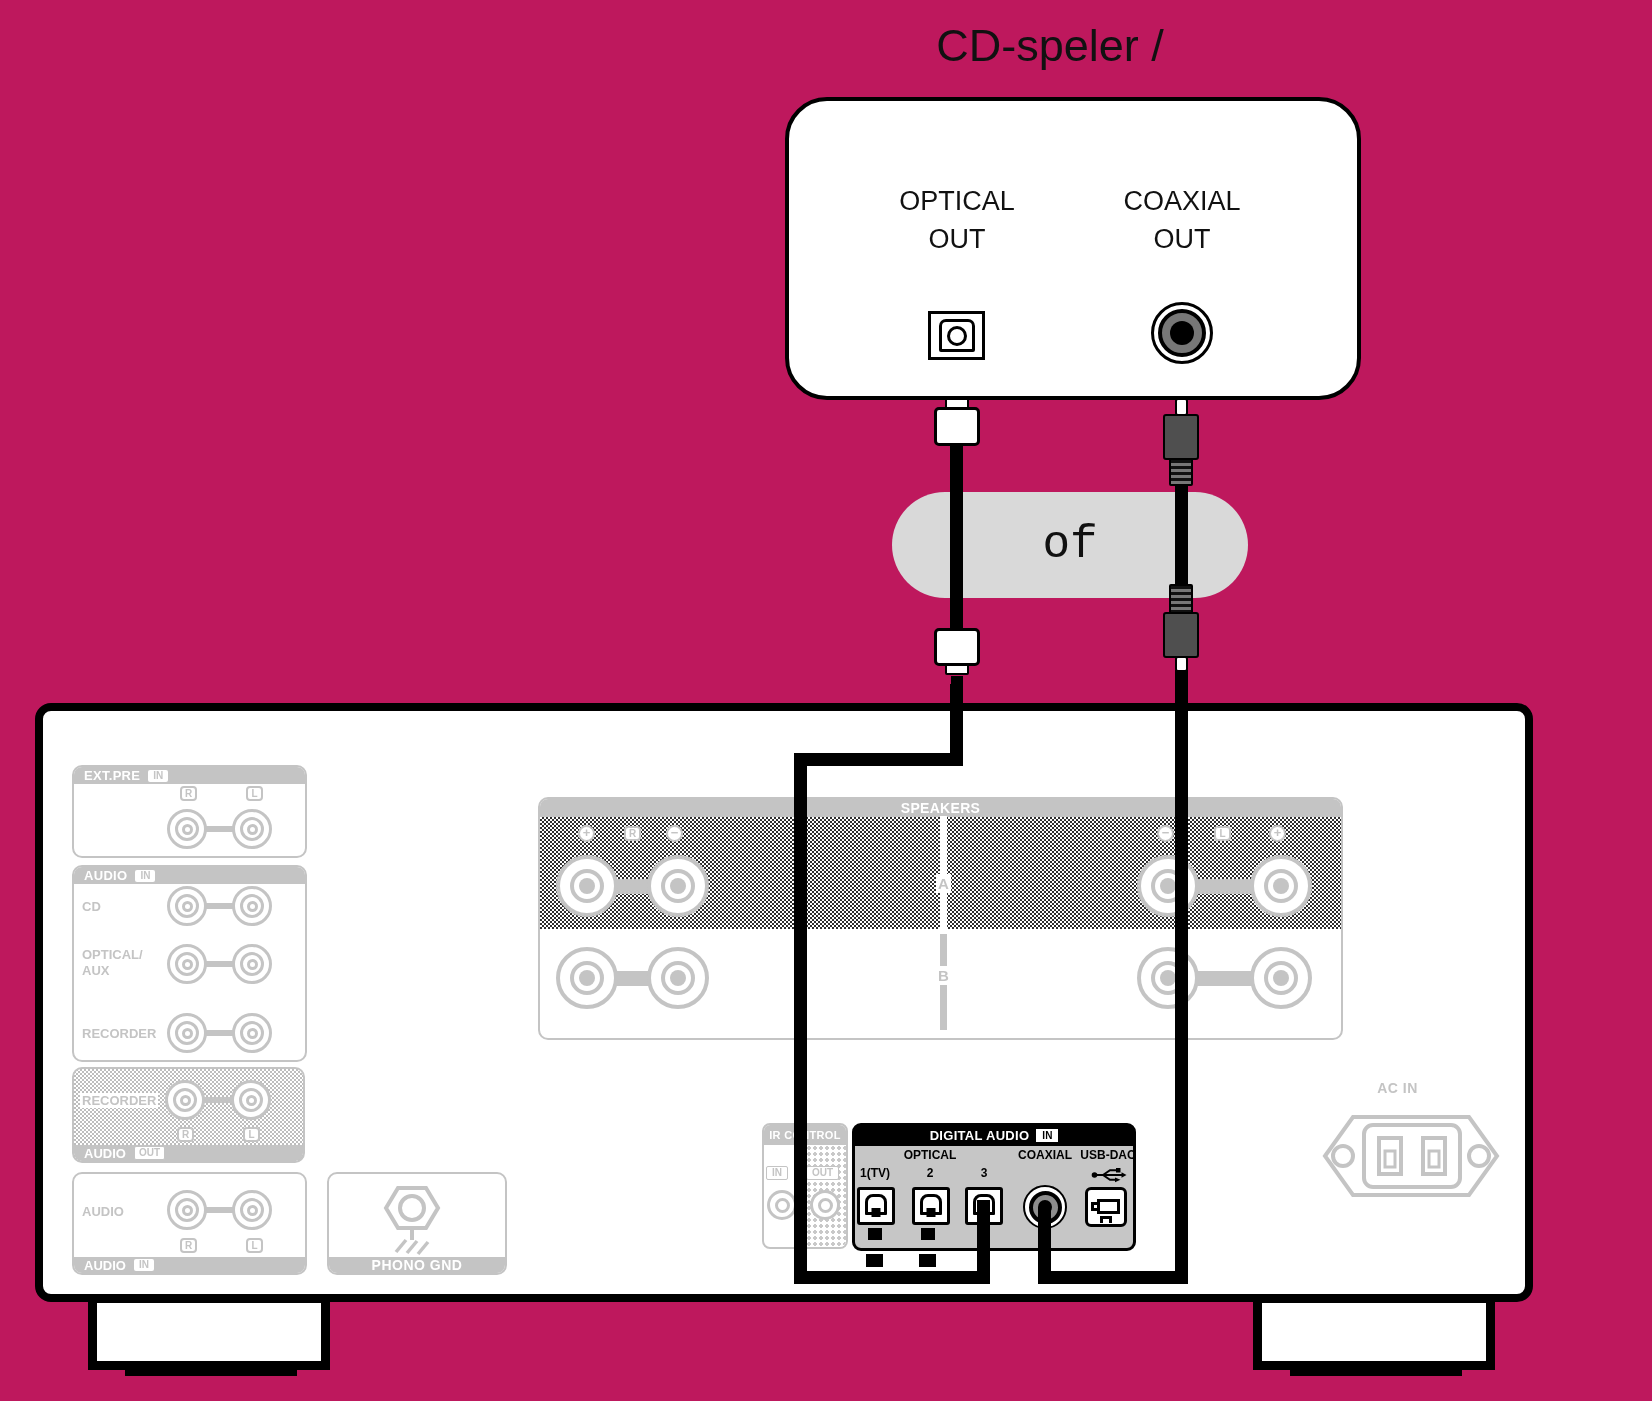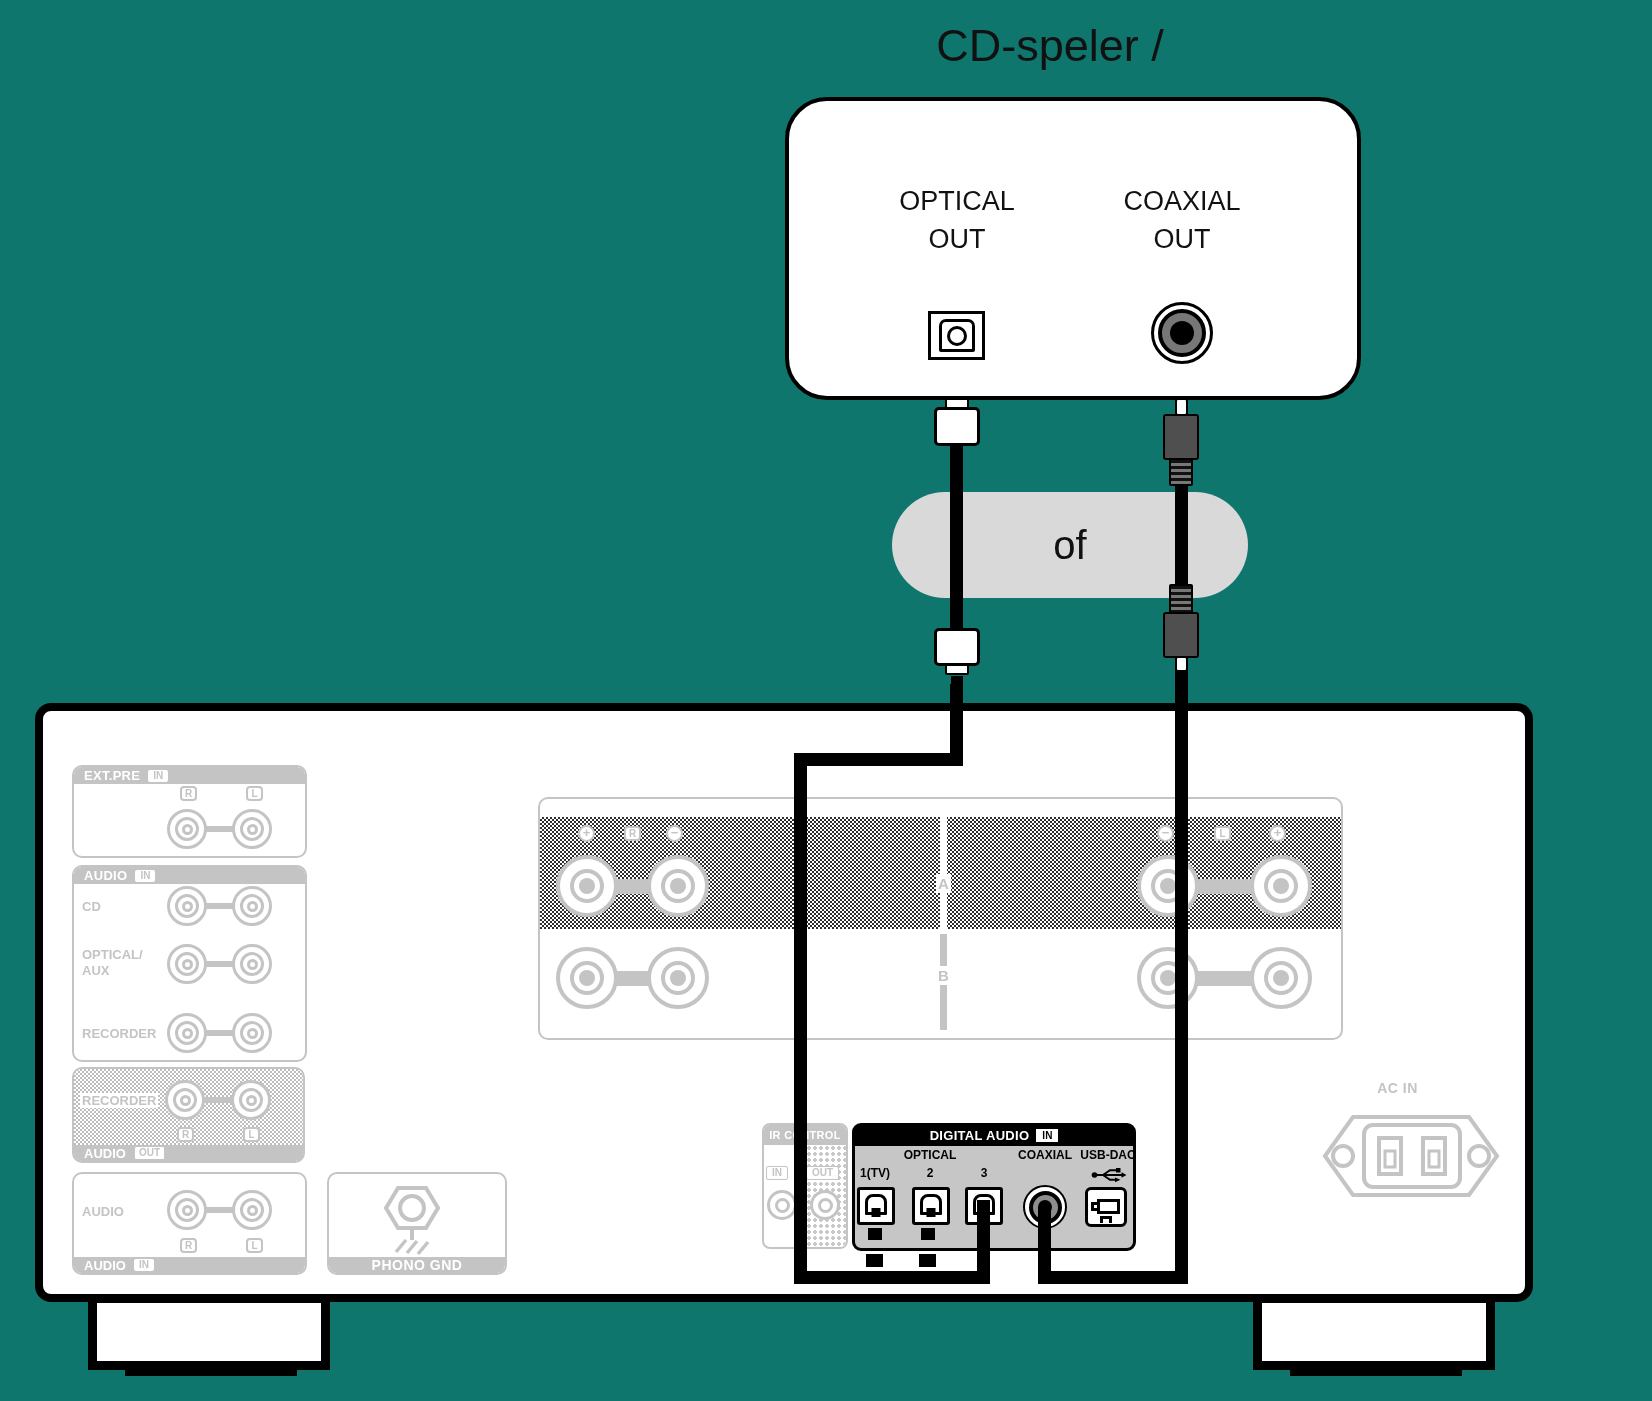--- a/index.html
+++ b/index.html
@@ -1,18 +1,18 @@
 <!DOCTYPE html>
 <html><head>
 <meta charset="utf-8">
 <style>
   :root{ --g:#c4c4c4; }
   *{ box-sizing:border-box; margin:0; padding:0; }
   body{ font-family:"Liberation Sans", sans-serif; background:#fff; }
-  #canvas{ position:relative; width:1652px; height:1401px; background:#0f766e; overflow:hidden; }
+  #canvas{ position:relative; width:1652px; height:1401px; background:#be185d; overflow:hidden; }
 
   .abs{ position:absolute; }
   .cable{ position:absolute; background:#000; z-index:50; }
 
   
   .gtext{ color:var(--g); font-weight:bold; }
   .glabel{ position:absolute; color:var(--g); font-weight:bold; font-size:13px; z-index:7; background:#fff; padding:0 2px; white-space:nowrap; }
   .secbox{ position:absolute; border:2px solid var(--g); border-radius:10px; background:#fff; overflow:hidden; z-index:2; }
   .sechead{ position:absolute; left:0; top:0; right:0; height:17px; background:var(--g); display:flex; align-items:center; gap:8px; padding-left:10px; }
   .sechead .t{ color:#fff; font-weight:bold; font-size:13px; letter-spacing:.3px; }
@@ -72,21 +72,21 @@
   .optout .door{ position:absolute; left:50%; top:5px; transform:translateX(-50%); width:36px; height:33px; border:3px solid #000; border-radius:7px 7px 2px 2px; }
   .optout .circ{ position:absolute; left:50%; top:50%; transform:translate(-50%,-50%); width:20px; height:20px; border:3px solid #000; border-radius:50%; background:#fff; }
 
   
   .oplug{ position:absolute; background:#fff; border:3px solid #000; border-radius:5px; z-index:52; }
   .oplug.cap{ border-width:2.5px; border-radius:2px; }
   .cpin{ position:absolute; background:#fff; border:2px solid #000; border-radius:3px; z-index:52; }
   .cbody{ position:absolute; background:#4f4f4f; border:2.5px solid #000; border-radius:3px; z-index:52; }
   .cribs{ position:absolute; background:repeating-linear-gradient(180deg,#111 0 3px,#777 3px 6px); border:2px solid #000; border-radius:2px; z-index:52; }
 
-  #pill{ position:absolute; left:892px; top:492px; width:356px; height:106px; background:#d9d9d9; border-radius:53px; z-index:40; display:flex; align-items:center; justify-content:center; font-size:40px; color:#111; }
+  #pill{ position:absolute; left:892px; top:492px; width:356px; height:106px; background:#d9d9d9; border-radius:53px; z-index:40; display:flex; align-items:center; justify-content:center; font-size:46px; color:#111;font-family:Liberation Mono, monospace; }
 
   .divider-w{ position:absolute; background:#fff; z-index:5; }
   .divider-g{ position:absolute; background:var(--g); z-index:5; }
   .ab{ position:absolute; color:var(--g); font-weight:bold; font-size:15px; background:#fff; padding:1px 2px; z-index:6; }
 </style>
 </head>
 <body>
 
 <div id="canvas">
 
@@ -254,20 +254,23 @@
   <svg class="abs" style="left:382px; top:1182px; z-index:3;" width="60" height="78" viewBox="0 0 60 78">
     <polygon points="16,6 44,6 56,26 44,46 16,46 4,26" fill="#fff" stroke="#c4c4c4" stroke-width="4"></polygon>
     <circle cx="30" cy="26" r="12" fill="none" stroke="#c4c4c4" stroke-width="4"></circle>
     <line x1="30" y1="46" x2="30" y2="58" stroke="#c4c4c4" stroke-width="4"></line>
     <line x1="14" y1="70" x2="24" y2="58" stroke="#c4c4c4" stroke-width="3.5"></line>
     <line x1="25" y1="71" x2="35" y2="59" stroke="#c4c4c4" stroke-width="3.5"></line>
     <line x1="36" y1="72" x2="46" y2="60" stroke="#c4c4c4" stroke-width="3.5"></line>
   </svg>
 
   <div class="secbox" style="left:538px; top:797px; width:805px; height:243px;">
+    <div class="sechead" style="height:18px; justify-content:center; padding-left:0;">
+      <span class="t" style="font-size:14px;">SPEAKERS</span>
+    </div>
     <div class="hatch" style="position:absolute; left:0; top:18px; width:801px; height:112px;"></div>
   </div>
   <div class="sym" style="left:578px; top:825px;">+</div>
   <div class="rl" style="left:624px; top:826px;">R</div>
   <div class="sym" style="left:666px; top:825px;">−</div>
   <div class="sym" style="left:1157px; top:825px;">−</div>
   <div class="rl" style="left:1214px; top:826px;">L</div>
   <div class="sym" style="left:1269px; top:825px;">+</div>
 
   <div class="postbar" style="left:587px; top:879px; width:95px;"></div>

